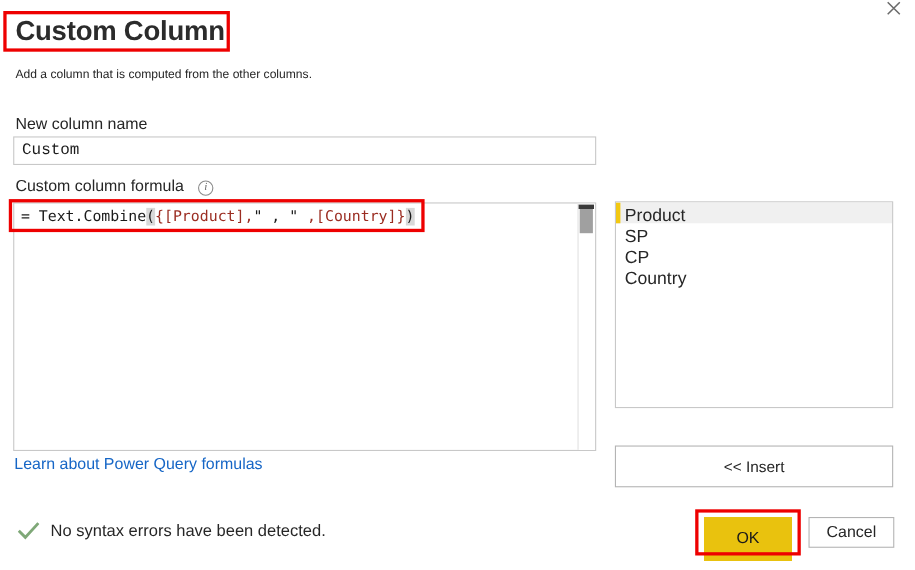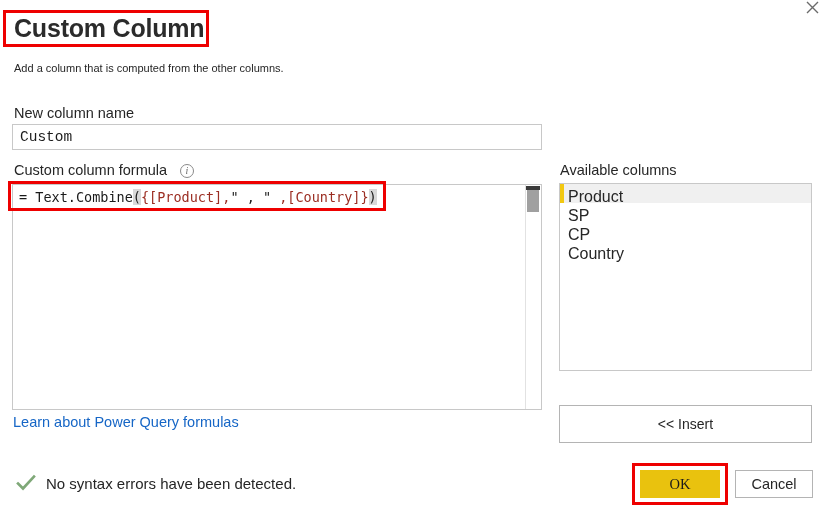--- a/index.html
+++ b/index.html
@@ -160,21 +160,21 @@
     color: #1666c6;
     text-decoration: none;
     cursor: pointer;
   }
 
   
   #syntax-status {
     position: absolute;
     left: 16px; top: 474px;
     display: flex;
-    align-items: center;
+    align-items: flex-start;
     gap: 10px;
   }
   #check-icon { display: block; }
   #syntax-text {
     font-size: 15px;
     color: #262626;
     white-space: nowrap;
   }
 
   
@@ -223,24 +223,24 @@
     font-family: "Liberation Sans", sans-serif;
     font-size: 14px;
     color: #262626;
     cursor: pointer;
   }
 
   
   #ok-btn {
     position: absolute;
     left: 640px; top: 470px;
-    width: 80px; height: 28px;
+    width: 80px; height: 40px;
     background: #e9c20e;
     border: 1px solid #e9c20e;
-    font-family: Liberation Serif, serif;
+    font-family: Liberation Sans, sans-serif;
     font-size: 14.5px;
     color: #1a1a1a;
     cursor: pointer;
   }
   #ok-annot {
     position: absolute;
     left: 632px; top: 463px;
     width: 96px; height: 42px;
     border: 3px solid #ee0000;
     pointer-events: none;
@@ -290,21 +290,20 @@
 
   <a id="learn-link" href="#">Learn about Power Query formulas</a>
 
   <div id="syntax-status">
     <svg id="check-icon" width="20" height="18" viewBox="0 0 20 18">
       <path d="M2 9.5 L7 14.5 L18 2.5" stroke="#7fa878" stroke-width="2.6" fill="none" stroke-linecap="square"></path>
     </svg>
     <span id="syntax-text">No syntax errors have been detected.</span>
   </div>
 
-  <div id="label-available">Available columns</div>
   <div id="columns-list">
       <div class="column-item selected"><span>Product</span></div>
       <div class="column-item"><span>SP</span></div>
       <div class="column-item"><span>CP</span></div>
       <div class="column-item"><span>Country</span></div>
     </div>
 
   <button id="insert-btn">&lt;&lt; Insert</button>
 
   <button id="ok-btn">OK</button>

